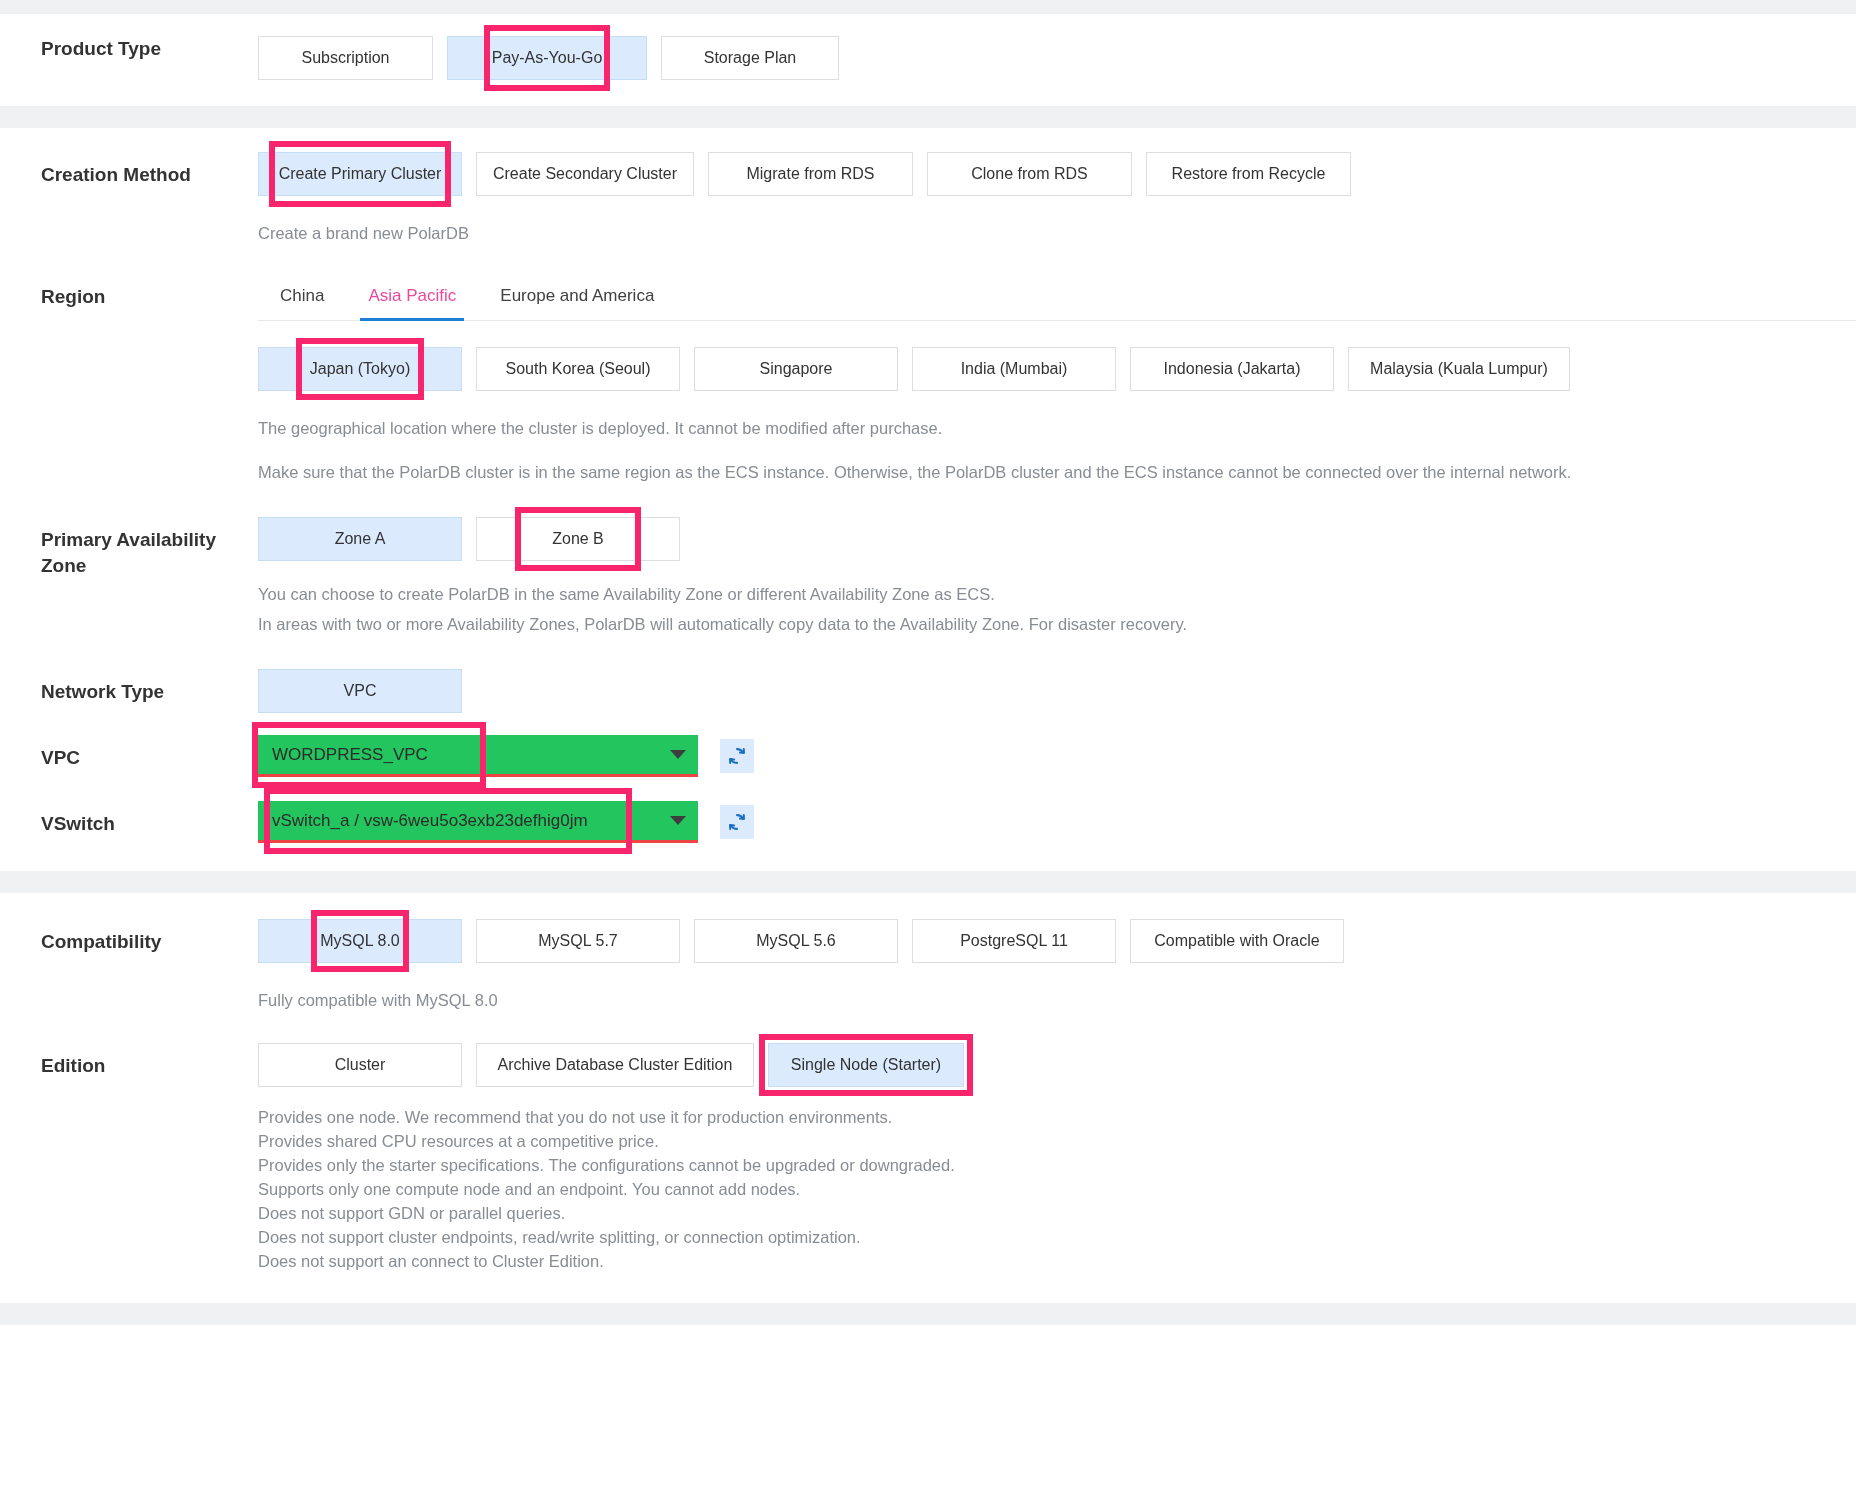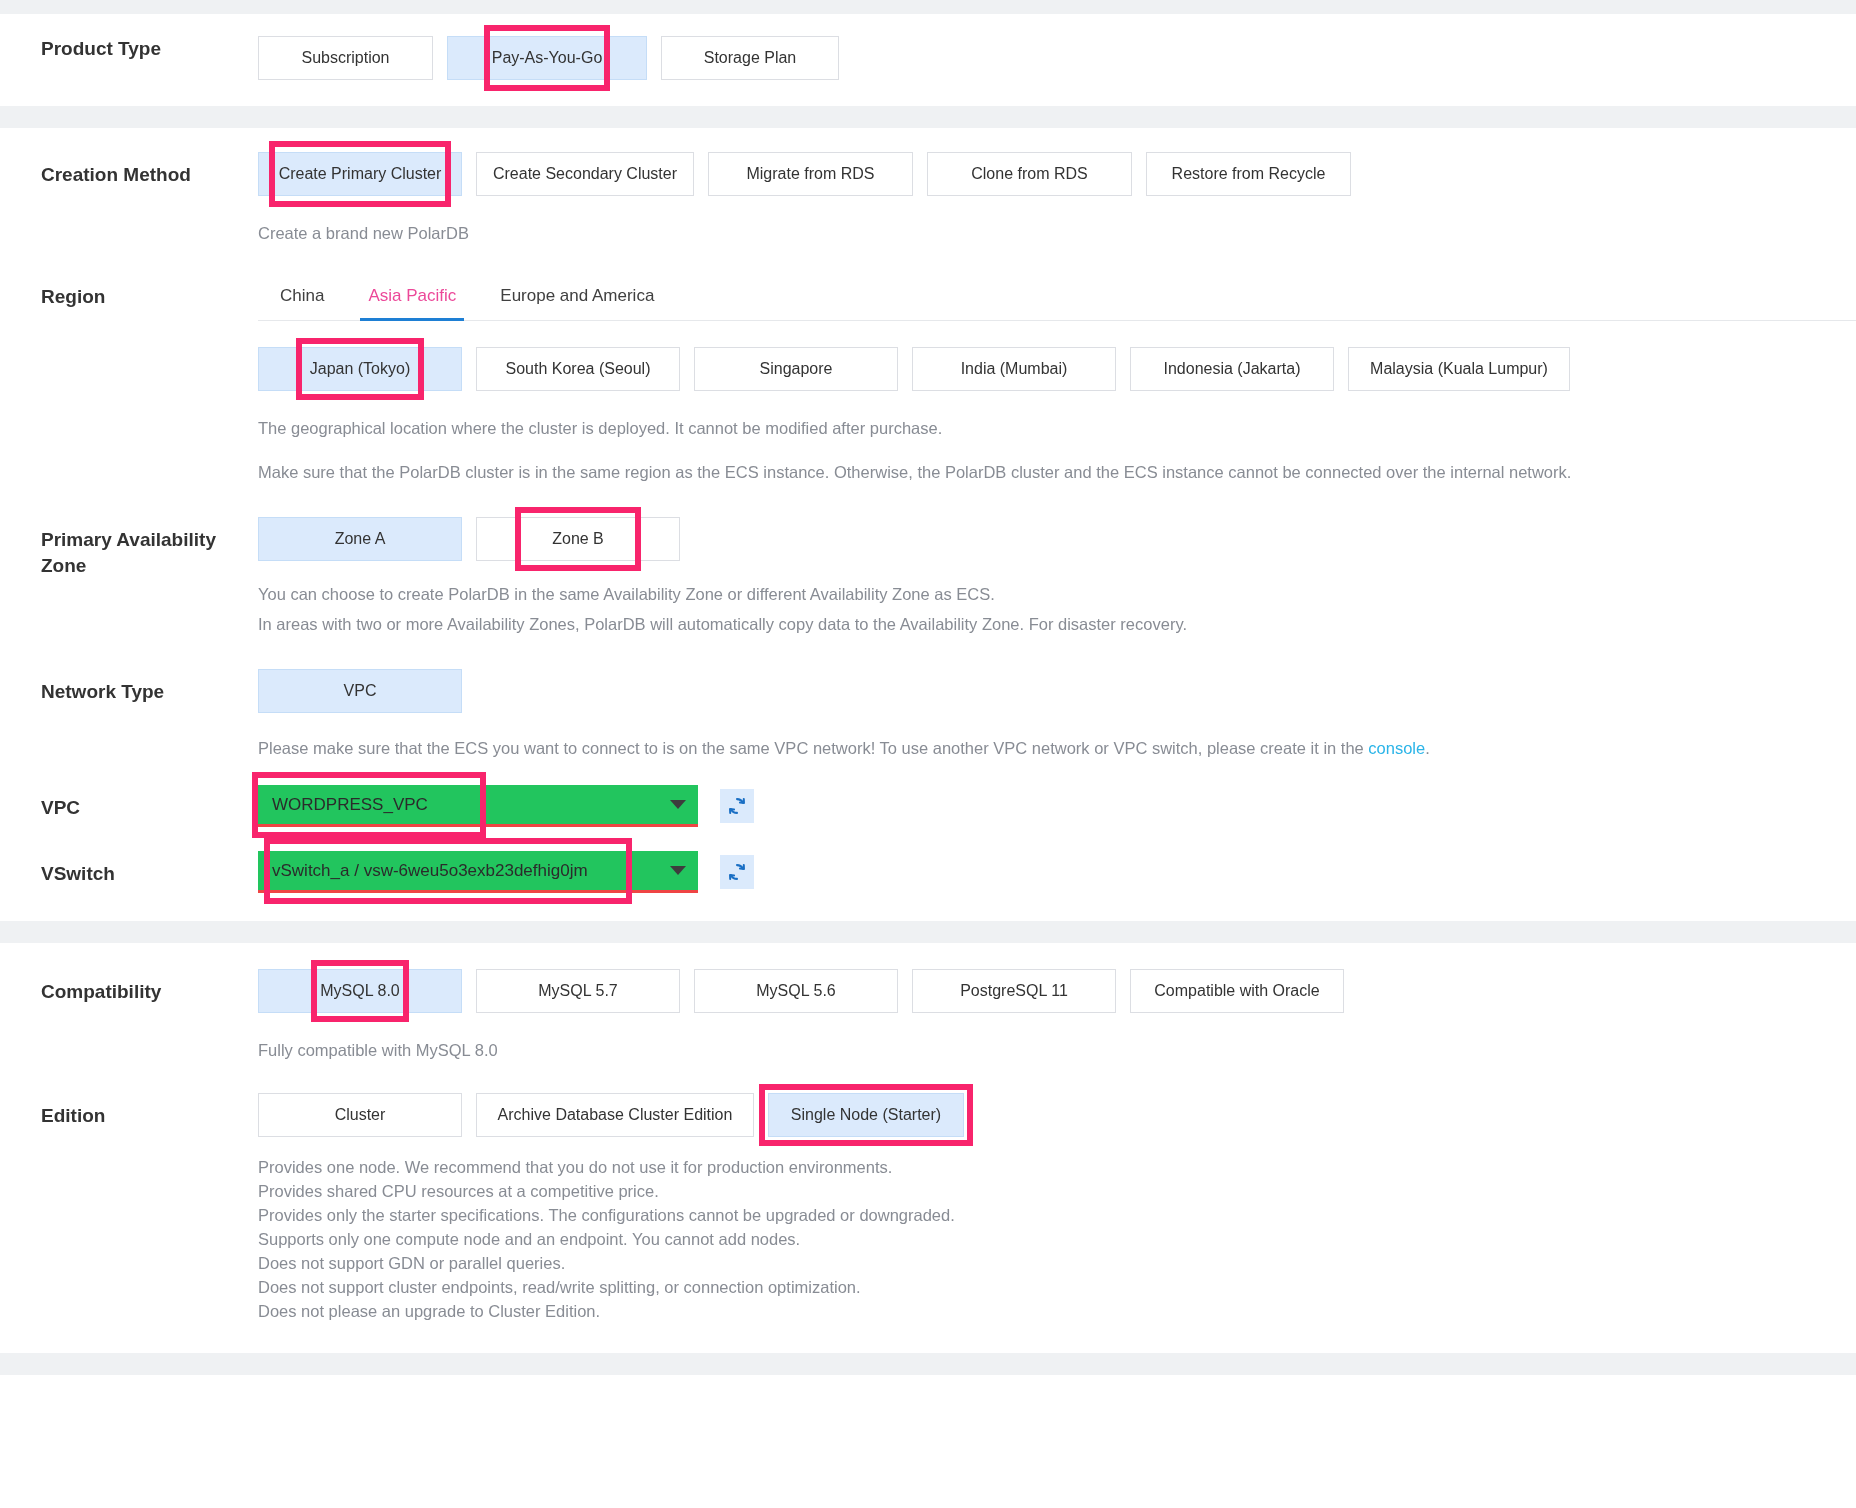--- a/index.html
+++ b/index.html
@@ -255,23 +255,20 @@
     </div>
 
     <div class="row" style="margin-top:30px;">
       <div class="row-label" style="padding-top:10px;">Network Type</div>
       <div class="row-body">
         <div class="optgroup">
           <div class="opt selected" style="width:204px;flex:0 0 204px;">
             <span>VPC</span>
           </div>
         </div>
-        <div class="help" style="margin-top:20px;">
-          <span>Please make sure that the ECS you want to connect to is on the same VPC network! To use another VPC network or VPC switch, please create it in the </span><a href="#">console</a><span>.</span>
-        </div>
       </div>
     </div>
 
     <div class="row" style="margin-top:22px;">
       <div class="row-label" style="padding-top:10px;">VPC</div>
       <div class="row-body">
         <div class="field-row">
           <div class="select hl hl-vpc">
             <span class="val">WORDPRESS_VPC</span>
             <span class="caret"></span>
@@ -352,21 +349,21 @@
             <span>Single Node (Starter)</span>
           </div>
         </div>
         <div style="margin-top:18px;">
           <div class="help" style="line-height:24px;">Provides one node. We recommend that you do not use it for production environments.</div>
           <div class="help" style="line-height:24px;">Provides shared CPU resources at a competitive price.</div>
           <div class="help" style="line-height:24px;">Provides only the starter specifications. The configurations cannot be upgraded or downgraded.</div>
           <div class="help" style="line-height:24px;">Supports only one compute node and an endpoint. You cannot add nodes.</div>
           <div class="help" style="line-height:24px;">Does not support GDN or parallel queries.</div>
           <div class="help" style="line-height:24px;">Does not support cluster endpoints, read/write splitting, or connection optimization.</div>
-          <div class="help" style="line-height:24px;">Does not please an upgrade to Cluster Edition.</div>
+          <div class="help" style="line-height:24px;">Does not support an connect to Cluster Edition.</div>
         </div>
       </div>
     </div>
 
   </div>
 
   <div class="band"></div>
 
 </div>
 

